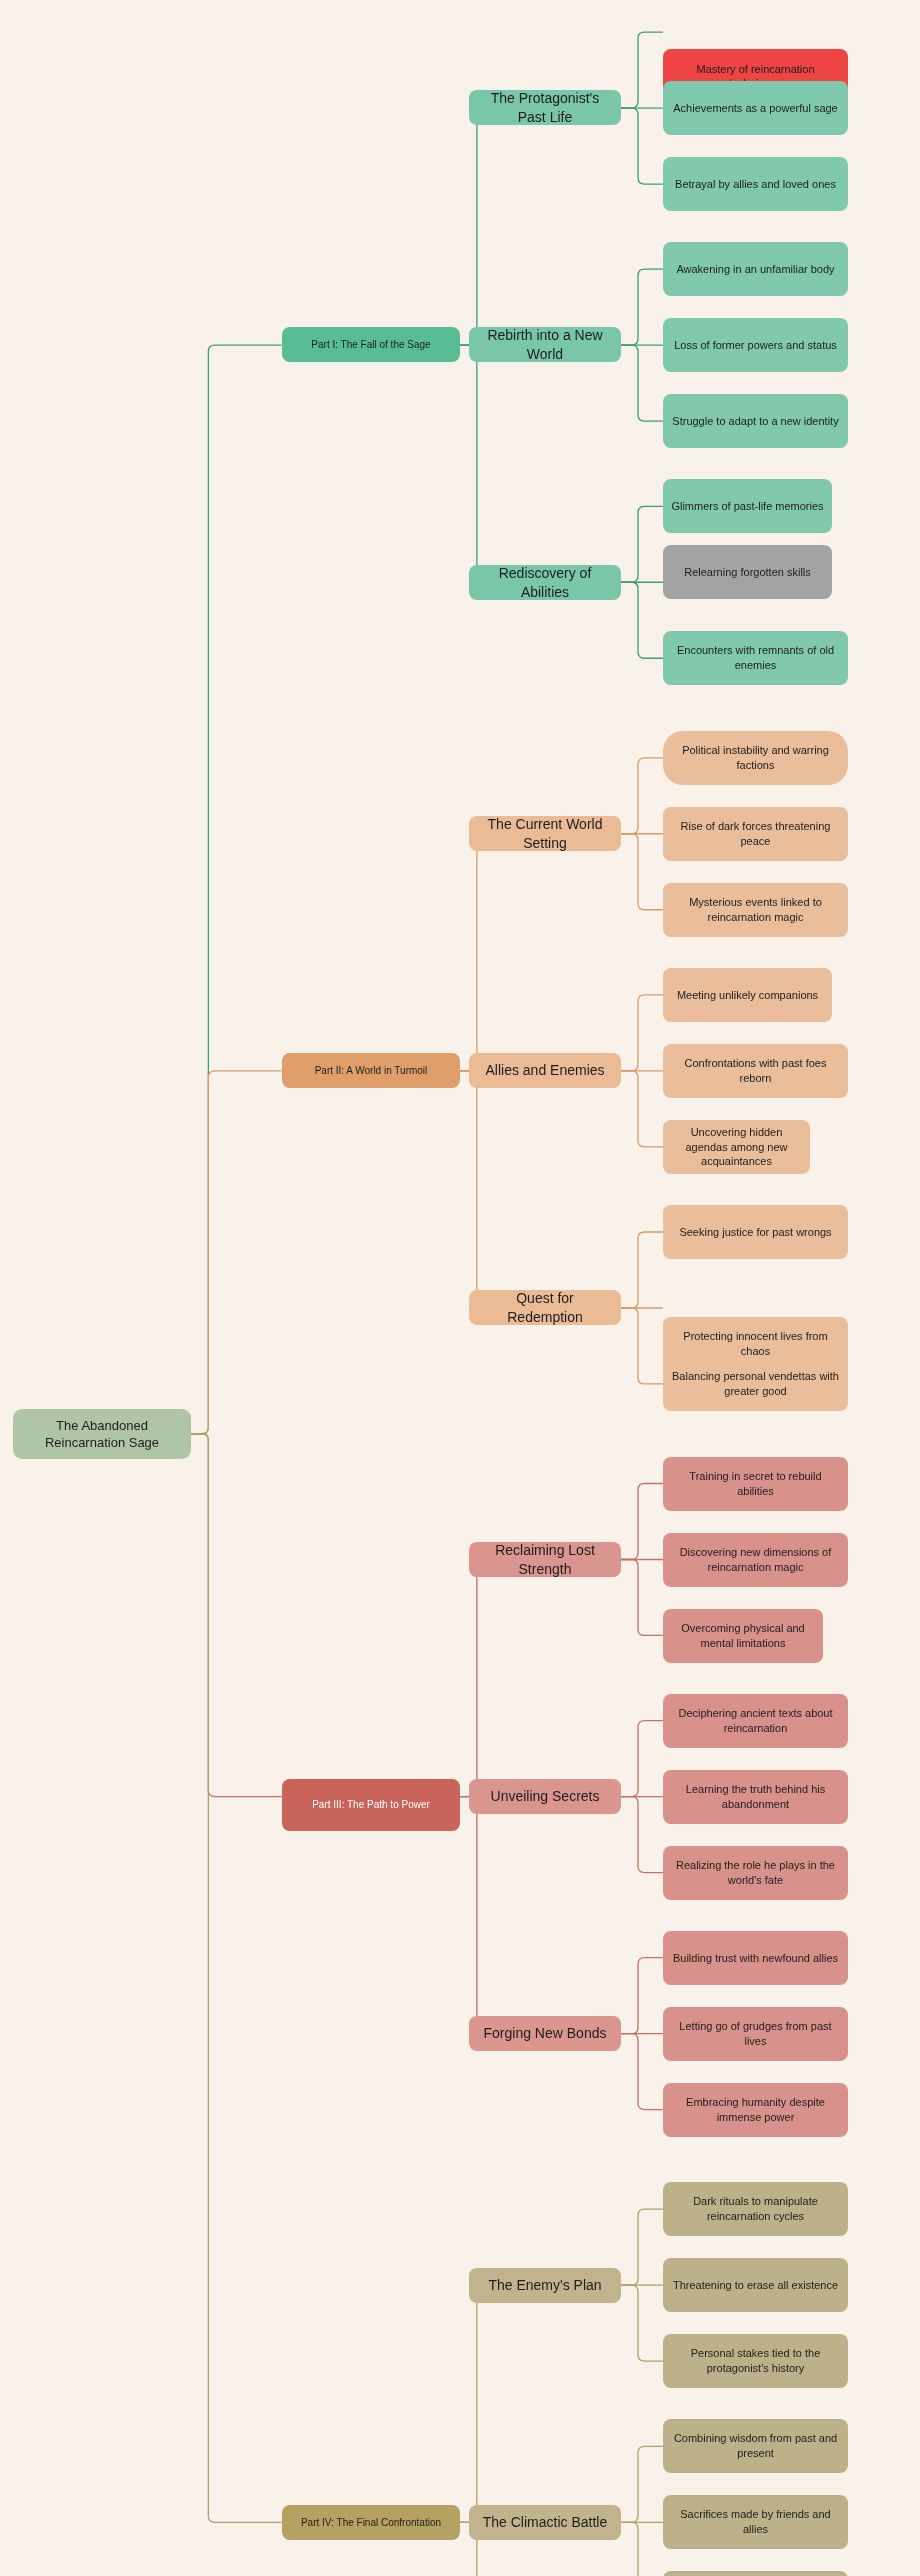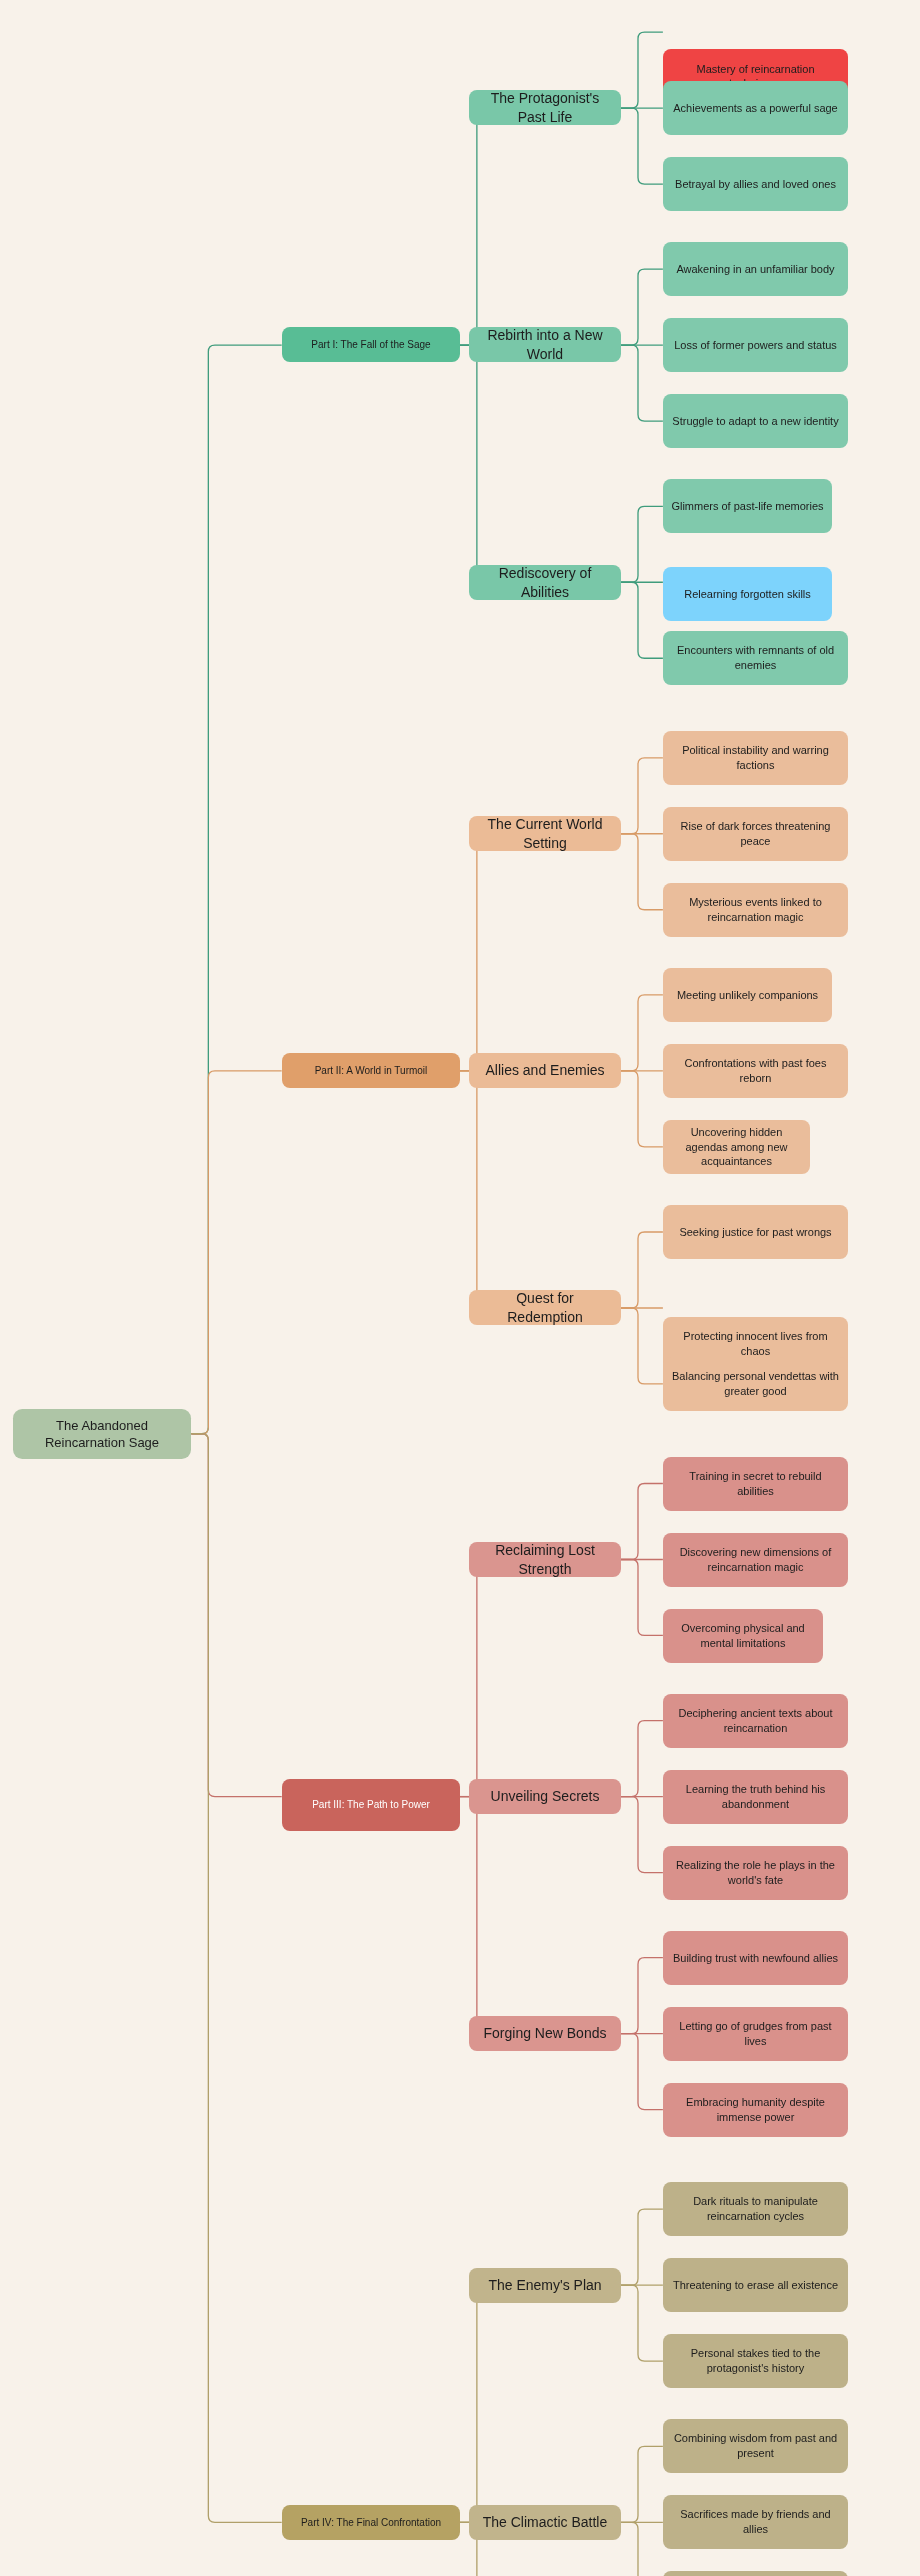--- a/index.html
+++ b/index.html
@@ -108,33 +108,33 @@
       </div>
       <div class="node lvl3" style="left: 663px; top: 394px; width: 185px; height: 54px; background: rgb(128, 201, 172);">
         <span>Struggle to adapt to a new identity</span>
       </div>
       <div class="node lvl2" style="left: 469px; top: 327px; width: 152px; height: 35px; background: rgb(121, 199, 168);">
         <span>Rebirth into a New World</span>
       </div>
       <div class="node lvl3" style="left: 663px; top: 479px; width: 169px; height: 54px; background: rgb(128, 201, 172);">
         <span>Glimmers of past-life memories</span>
       </div>
-      <div class="node lvl3" style="left: 663px; top: 567px; width: 169px; height: 54px; background: #7dd3fc;">
+      <div class="node lvl3" style="left: 663px; top: 545px; width: 169px; height: 54px; background: #a3a3a3;">
         <span>Relearning forgotten skills</span>
       </div>
       <div class="node lvl3" style="left: 663px; top: 631px; width: 185px; height: 54px; background: rgb(128, 201, 172);">
         <span>Encounters with remnants of old enemies</span>
       </div>
       <div class="node lvl2" style="left: 469px; top: 565px; width: 152px; height: 35px; background: rgb(121, 199, 168);">
         <span>Rediscovery of Abilities</span>
       </div>
       <div class="node lvl1" style="left: 282px; top: 327px; width: 178px; height: 35px; background: rgb(88, 189, 149);">
         <span>Part I: The Fall of the Sage</span>
       </div>
-      <div class="node lvl3" style="left: 663px; top: 731px; width: 185px; height: 54px; background: rgb(234, 189, 155);">
+      <div class="node lvl3" style="left: 663px; top: 731px; width: 185px; height: 54px; background: rgb(234, 189, 155); border-radius: 20px;">
         <span>Political instability and warring factions</span>
       </div>
       <div class="node lvl3" style="left: 663px; top: 807px; width: 185px; height: 54px; background: rgb(234, 189, 155);">
         <span>Rise of dark forces threatening peace</span>
       </div>
       <div class="node lvl3" style="left: 663px; top: 883px; width: 185px; height: 54px; background: rgb(234, 189, 155);">
         <span>Mysterious events linked to reincarnation magic</span>
       </div>
       <div class="node lvl2" style="left: 469px; top: 816px; width: 152px; height: 35px; background: rgb(235, 187, 150);">
         <span>The Current World Setting</span>

